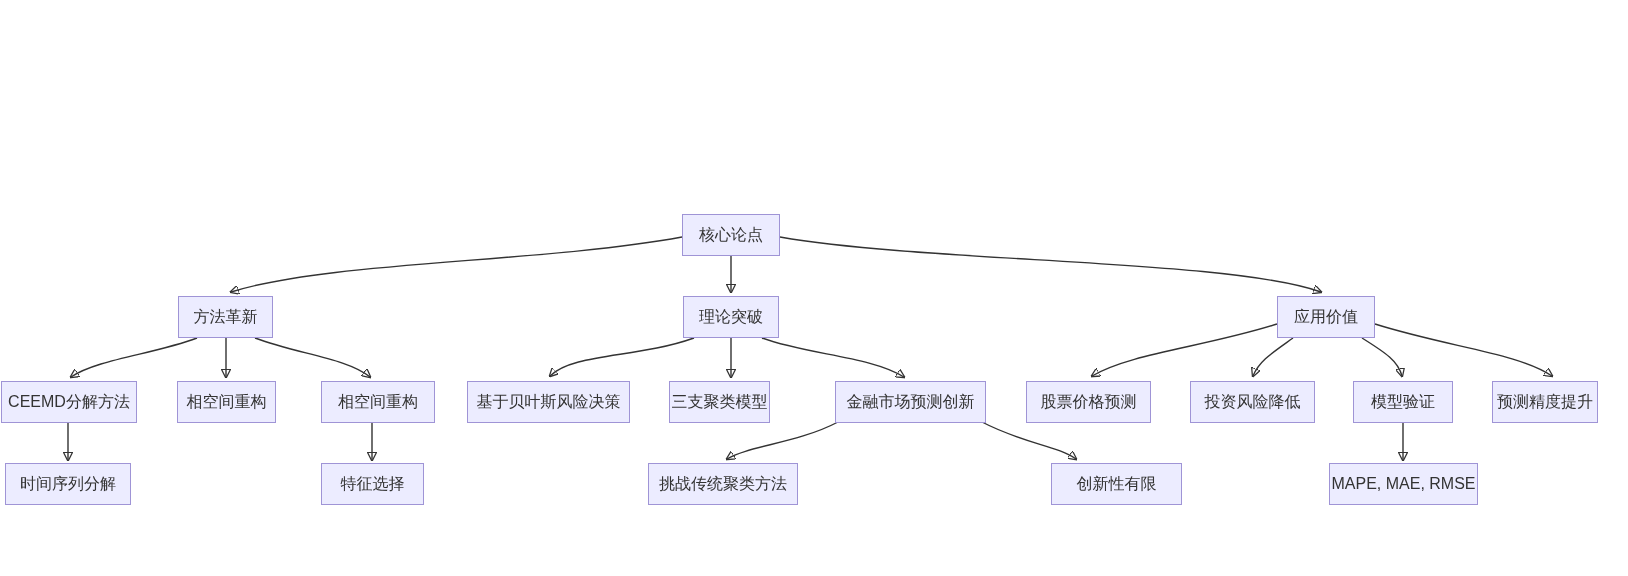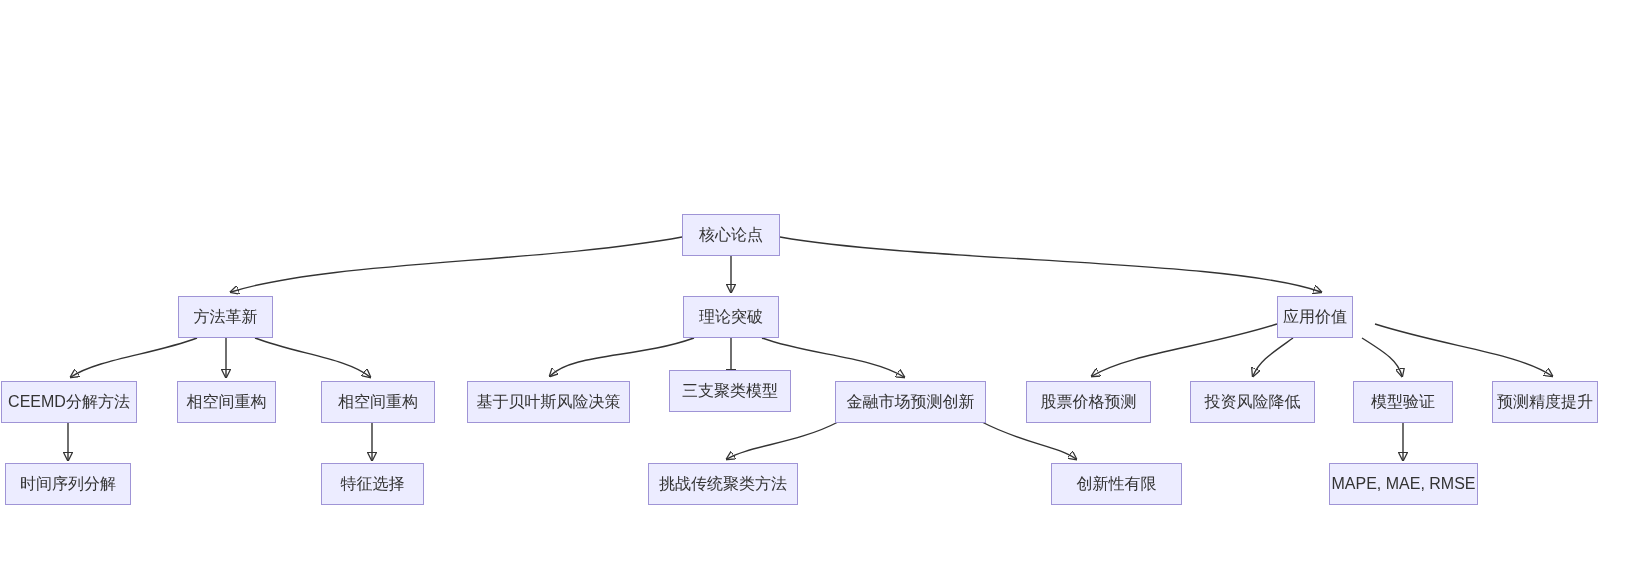--- a/index.html
+++ b/index.html
@@ -70,27 +70,27 @@
     <path marker-end="url(#arrow)" d="M 372 422 L 372 460"></path>
     <path marker-end="url(#arrow)" d="M 838 422 C 798 443, 748 446, 727 459"></path>
     <path marker-end="url(#arrow)" d="M 982 422 C 1022 443, 1058 446, 1076 459"></path>
     <path marker-end="url(#arrow)" d="M 1403 422 L 1403 460"></path>
   </svg>
 
   <div class="node" style="left:682px;  top:214px; width:98px;">核心论点</div>
 
   <div class="node" style="left:178px;  top:296px; width:95px;">方法革新</div>
   <div class="node" style="left:683px;  top:296px; width:96px;">理论突破</div>
-  <div class="node" style="left:1277px; top:296px; width:76px;">应用价值</div>
+  <div class="node" style="left:1277px; top:296px; width:98px;">应用价值</div>
 
   <div class="node" style="left:1px;    top:381px; width:136px;">CEEMD分解方法</div>
   <div class="node" style="left:177px;  top:381px; width:99px;">相空间重构</div>
   <div class="node" style="left:321px;  top:381px; width:114px;">相空间重构</div>
   <div class="node" style="left:467px;  top:381px; width:163px;">基于贝叶斯风险决策</div>
-  <div class="node" style="left:669px;  top:370px; width:122px;">三支聚类模型</div>
+  <div class="node" style="left:669px;  top:381px; width:101px;">三支聚类模型</div>
   <div class="node" style="left:835px;  top:381px; width:151px;">金融市场预测创新</div>
   <div class="node" style="left:1026px; top:381px; width:125px;">股票价格预测</div>
   <div class="node" style="left:1190px; top:381px; width:125px;">投资风险降低</div>
   <div class="node" style="left:1353px; top:381px; width:100px;">模型验证</div>
   <div class="node" style="left:1492px; top:381px; width:106px;">预测精度提升</div>
 
   <div class="node" style="left:5px;    top:463px; width:126px;">时间序列分解</div>
   <div class="node" style="left:321px;  top:463px; width:103px;">特征选择</div>
   <div class="node" style="left:648px;  top:463px; width:150px;">挑战传统聚类方法</div>
   <div class="node" style="left:1015px; top:463px; width:131px;margin-left:36px;">创新性有限</div>

